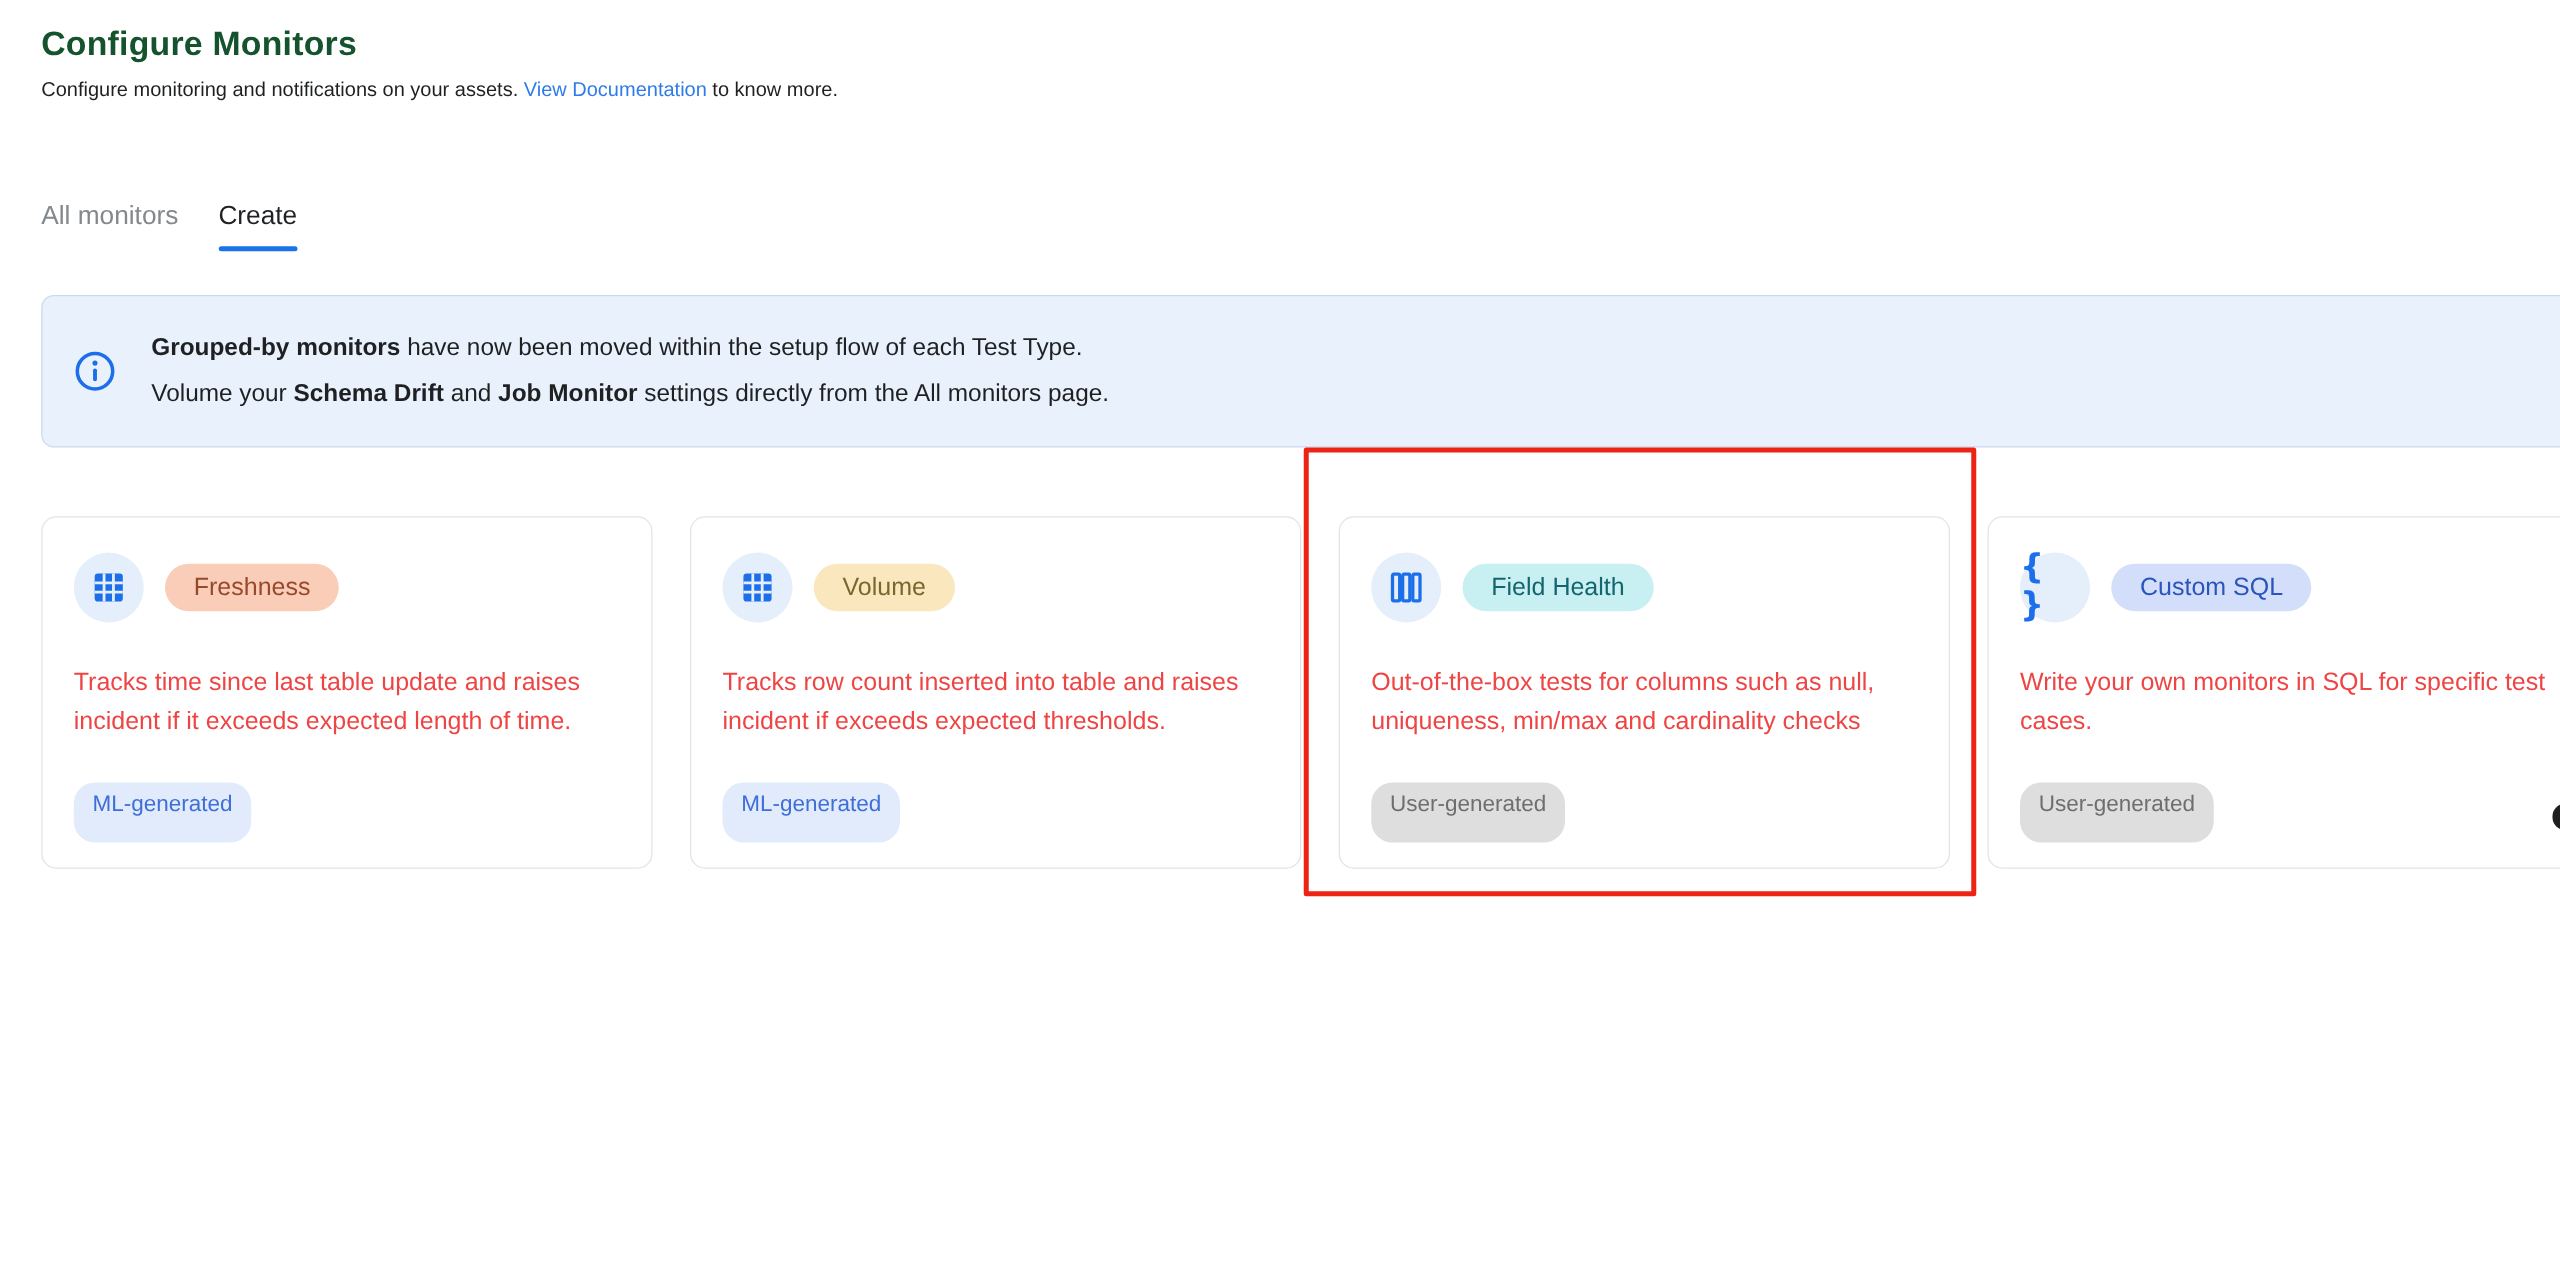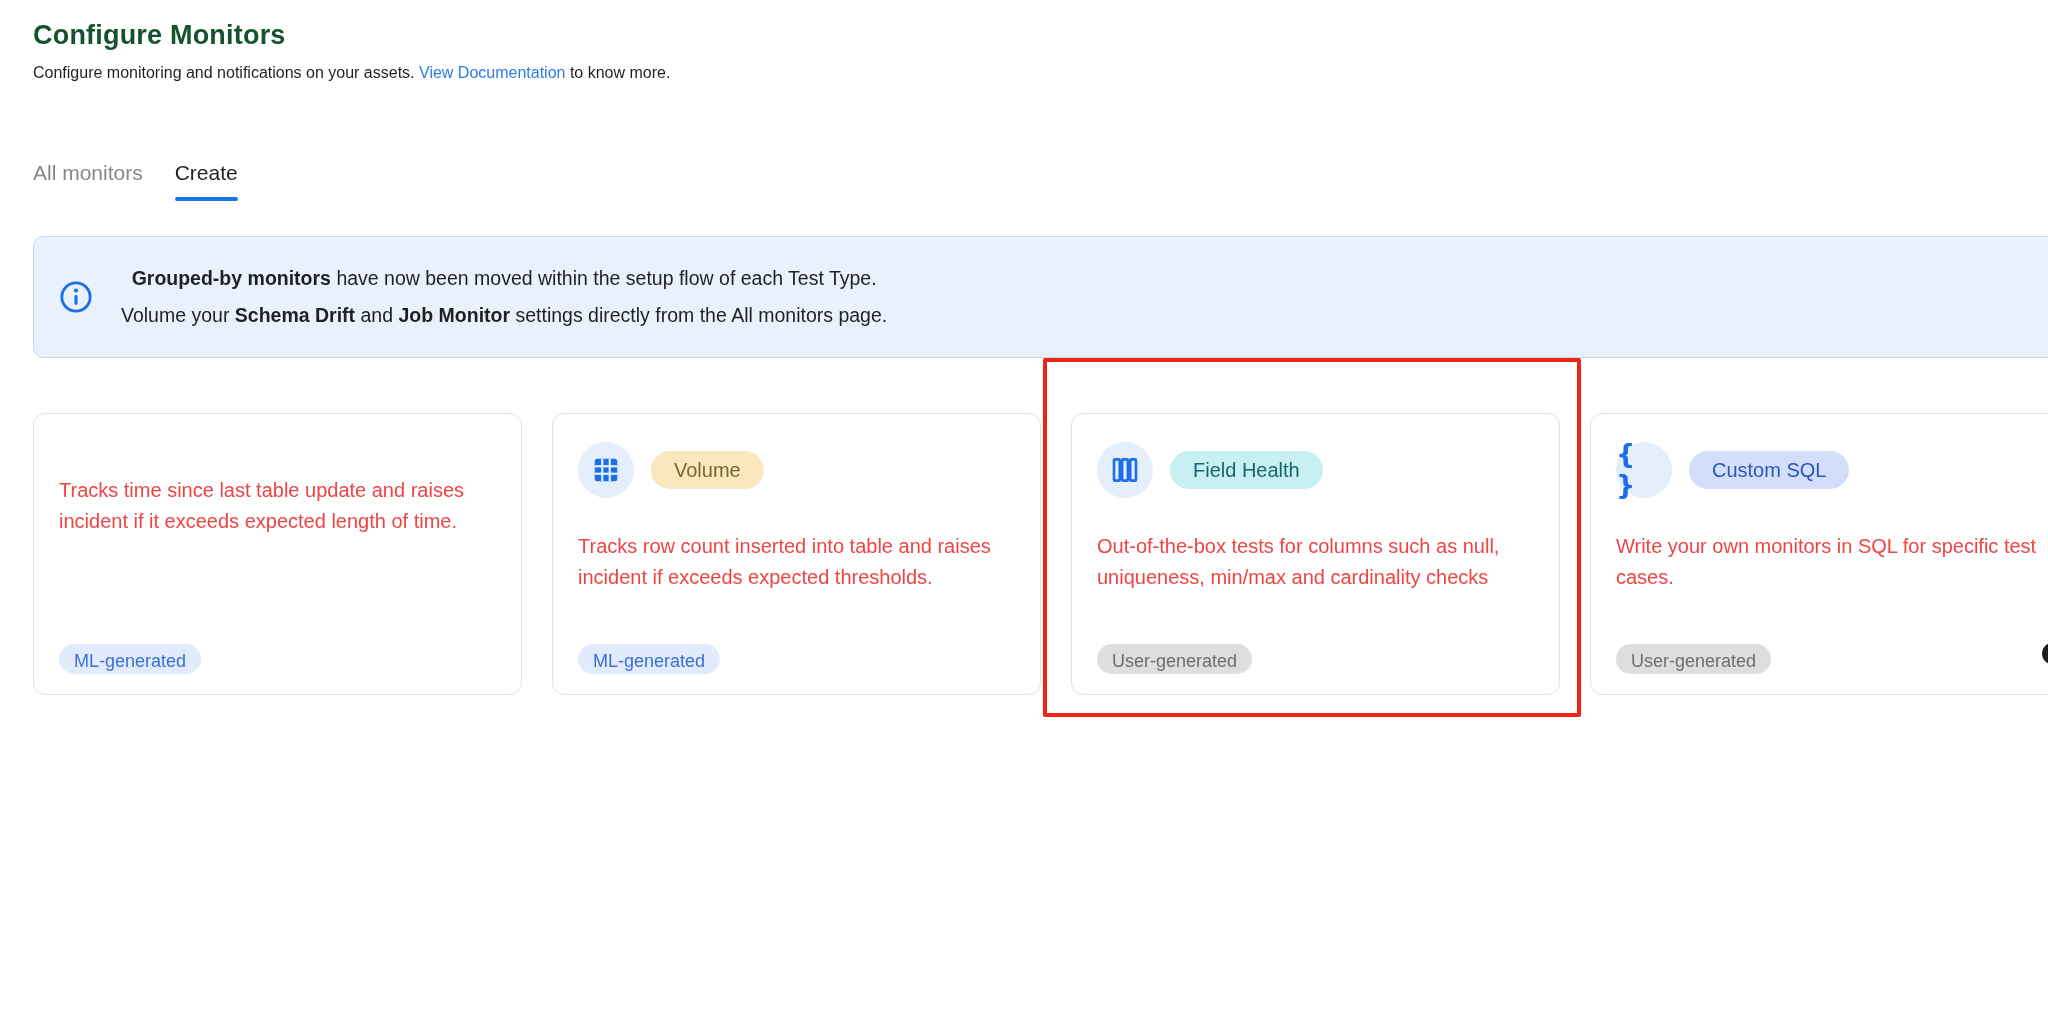--- a/index.html
+++ b/index.html
@@ -26,21 +26,21 @@
     display:block; height:4px; border-radius:3px;
     background:#1a73e8; margin-top:12px;
   }
 
   .info-banner {
     margin-top:35px; width:2100px; height:122px;
     background:#e8f1fc; border:1.5px solid #c9d9f0; border-radius:10px;
     display:flex; align-items:center; padding-left:25px;
   }
   .info-icon { width:34px; height:34px; flex:0 0 auto; margin-right:28px; }
-  .banner-text { font-size:19.5px; line-height:37px; color:#1e2022;text-align:center; }
+  .banner-text { font-size:19.5px; line-height:37px; color:#1e2022; }
   .banner-text b { font-weight:700; }
 
   .cards { display:flex; gap:30px; margin-top:55px; }
   .card {
     width:489px; height:282px; flex:0 0 auto;
     background:#fff; border:1.5px solid #e3e3e6; border-radius:12px;
     padding:28px 25px 20px 25px; position:relative; cursor:pointer;
   }
   .card-head { display:flex; align-items:center; gap:17px; }
   .icon-circle {
@@ -51,21 +51,21 @@
     font-size:27px; font-weight:600; color:#1c6fe8; letter-spacing:3px;
     font-family:"DejaVu Sans", sans-serif; margin-top:-3px;
   }
   .type-badge {
     height:38px; line-height:38px; border-radius:19px; padding:0 23px;
     font-size:20px; font-weight:500; white-space:nowrap;
   }
   .card-desc { margin-top:33px; font-size:20px; line-height:31px; color:#ef4444; width:433px; }
   .gen-tag {
     position:absolute; left:25px; bottom:20px;
-    height:30px; line-height:34px; border-radius:17px; padding:0 15px;
+    height:48px; line-height:34px; border-radius:17px; padding:0 15px;
     font-size:18px; white-space:nowrap;
   }
 
   .highlight-box {
     position:absolute; left:1043px; top:358px; width:538px; height:359px;
     border:4px solid #ec2315; border-radius:2px;
     background:transparent; pointer-events:none; z-index:5;
   }
   .edge-fab {
     position:absolute; left:2042px; top:643px; width:16px; height:21px;
@@ -102,20 +102,34 @@
     </svg>
     <div class="banner-text">
       <div><b>Grouped-by monitors</b><span> have now been moved within the setup flow of each Test Type.</span></div>
       <div><span>Volume your </span><b>Schema Drift</b><span> and </span><b>Job Monitor</b><span> settings directly from the All monitors page.</span></div>
     </div>
   </div>
 
   <div class="cards">
 
     <div class="card">
+      <div class="card-head">
+        <div class="icon-circle">
+          <svg width="30" height="30" viewBox="0 0 24 24">
+            <rect x="3" y="3" width="18" height="18" rx="2" fill="#1c6fe8"></rect>
+            <g stroke="#e5eefb" stroke-width="1.8">
+              <line x1="9" y1="3" x2="9" y2="21"></line>
+                <line x1="15" y1="3" x2="15" y2="21"></line>
+              <line x1="3" y1="9" x2="21" y2="9"></line>
+                <line x1="3" y1="15" x2="21" y2="15"></line>
+            </g>
+          </svg>
+        </div>
+        <span class="type-badge" style="background:#f9cdb8;color:#99492b">Freshness</span>
+      </div>
       <div class="card-desc">Tracks time since last table update and raises incident if it exceeds expected length of time.</div>
       <span class="gen-tag" style="background:#e2ebfc;color:#3d6fd7">ML-generated</span>
     </div>
 
     <div class="card">
       <div class="card-head">
         <div class="icon-circle">
           <svg width="30" height="30" viewBox="0 0 24 24">
             <rect x="3" y="3" width="18" height="18" rx="2" fill="#1c6fe8"></rect>
             <g stroke="#e5eefb" stroke-width="1.8">

